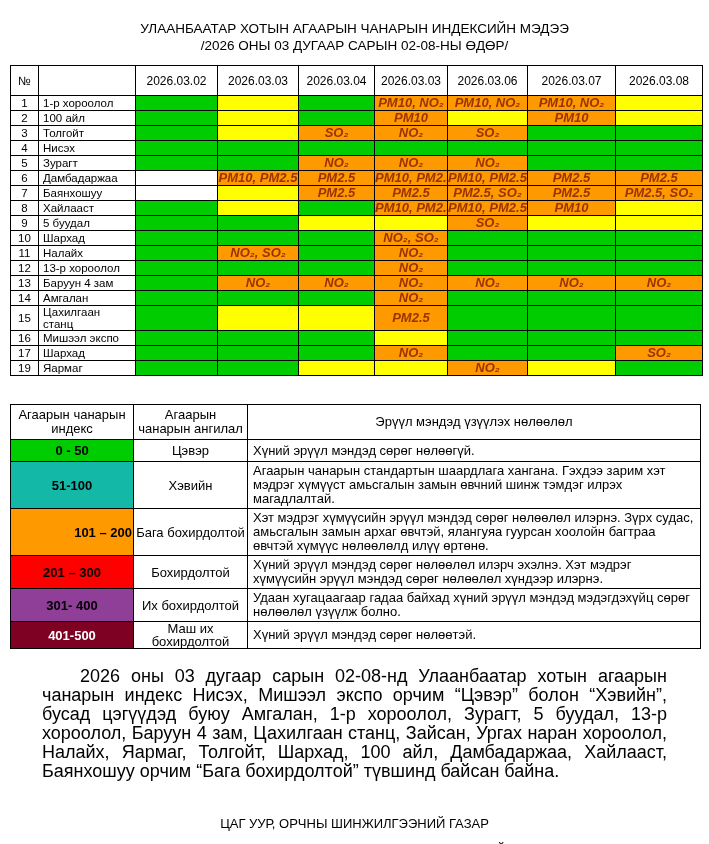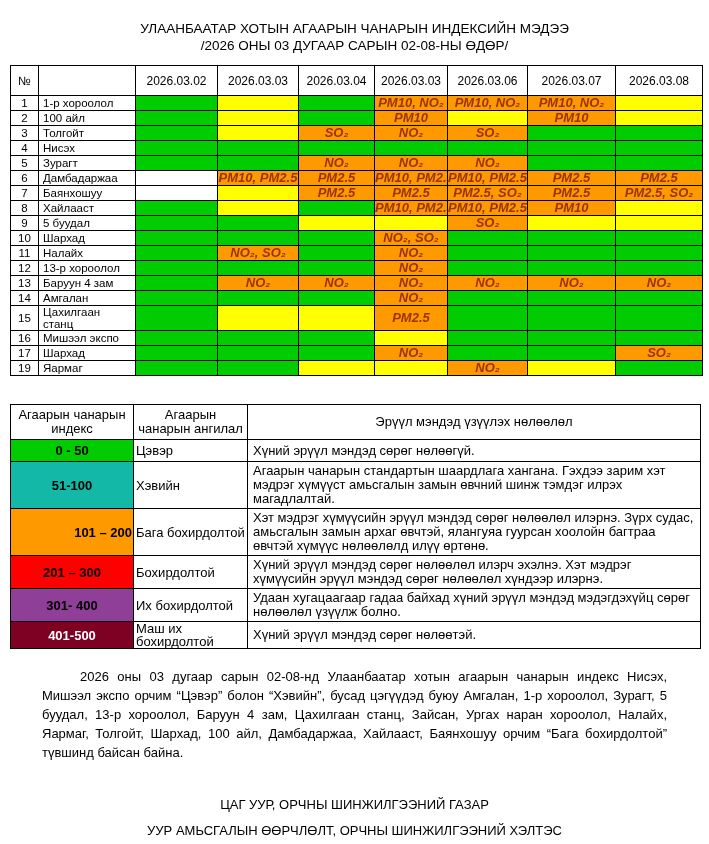--- a/index.html
+++ b/index.html
@@ -21,24 +21,24 @@
   .lv-g { background:#00CC00; }
   .lv-y { background:#FFFF00; }
   .lv-o { background:#FF9900; }
   .lv-w { background:#FFFFFF; }
   .pollutant { font-size:13px; font-style:italic; font-weight:bold; color:#993300; line-height:10px; white-space:nowrap; }
 
   .legend { margin:28px 0 0 10px; width:690px; font-size:13px; }
   .legend th, .legend td { border:1px solid #000; vertical-align:middle; }
   .legend thead th { height:34px; font-weight:normal; text-align:center; line-height:14px; padding:0 4px; }
   .legend td.range { text-align:center; font-weight:bold; }
-  .legend td.cat { padding:0 2px; line-height:13px; }
+  .legend td.cat { text-align:center; padding:0 2px; line-height:13px; }
   .legend td.effect { padding:2px 5px; line-height:14px; text-align:left; }
 
-  .summary { margin:18px 42px 0 42px; font-size:13px; line-height:19px; text-align:justify; text-indent:38px; }
+  .summary { margin:18px 42px 0 42px; font-size:18px; line-height:19px; text-align:justify; text-indent:38px; }
 
   .footer { margin-top:34px; text-align:center; font-size:13px; }
   .footer div { margin-bottom:9px; line-height:17px; }
 </style>
 </head>
 <body>
 
 <div class="page">
 
   <div class="title">

